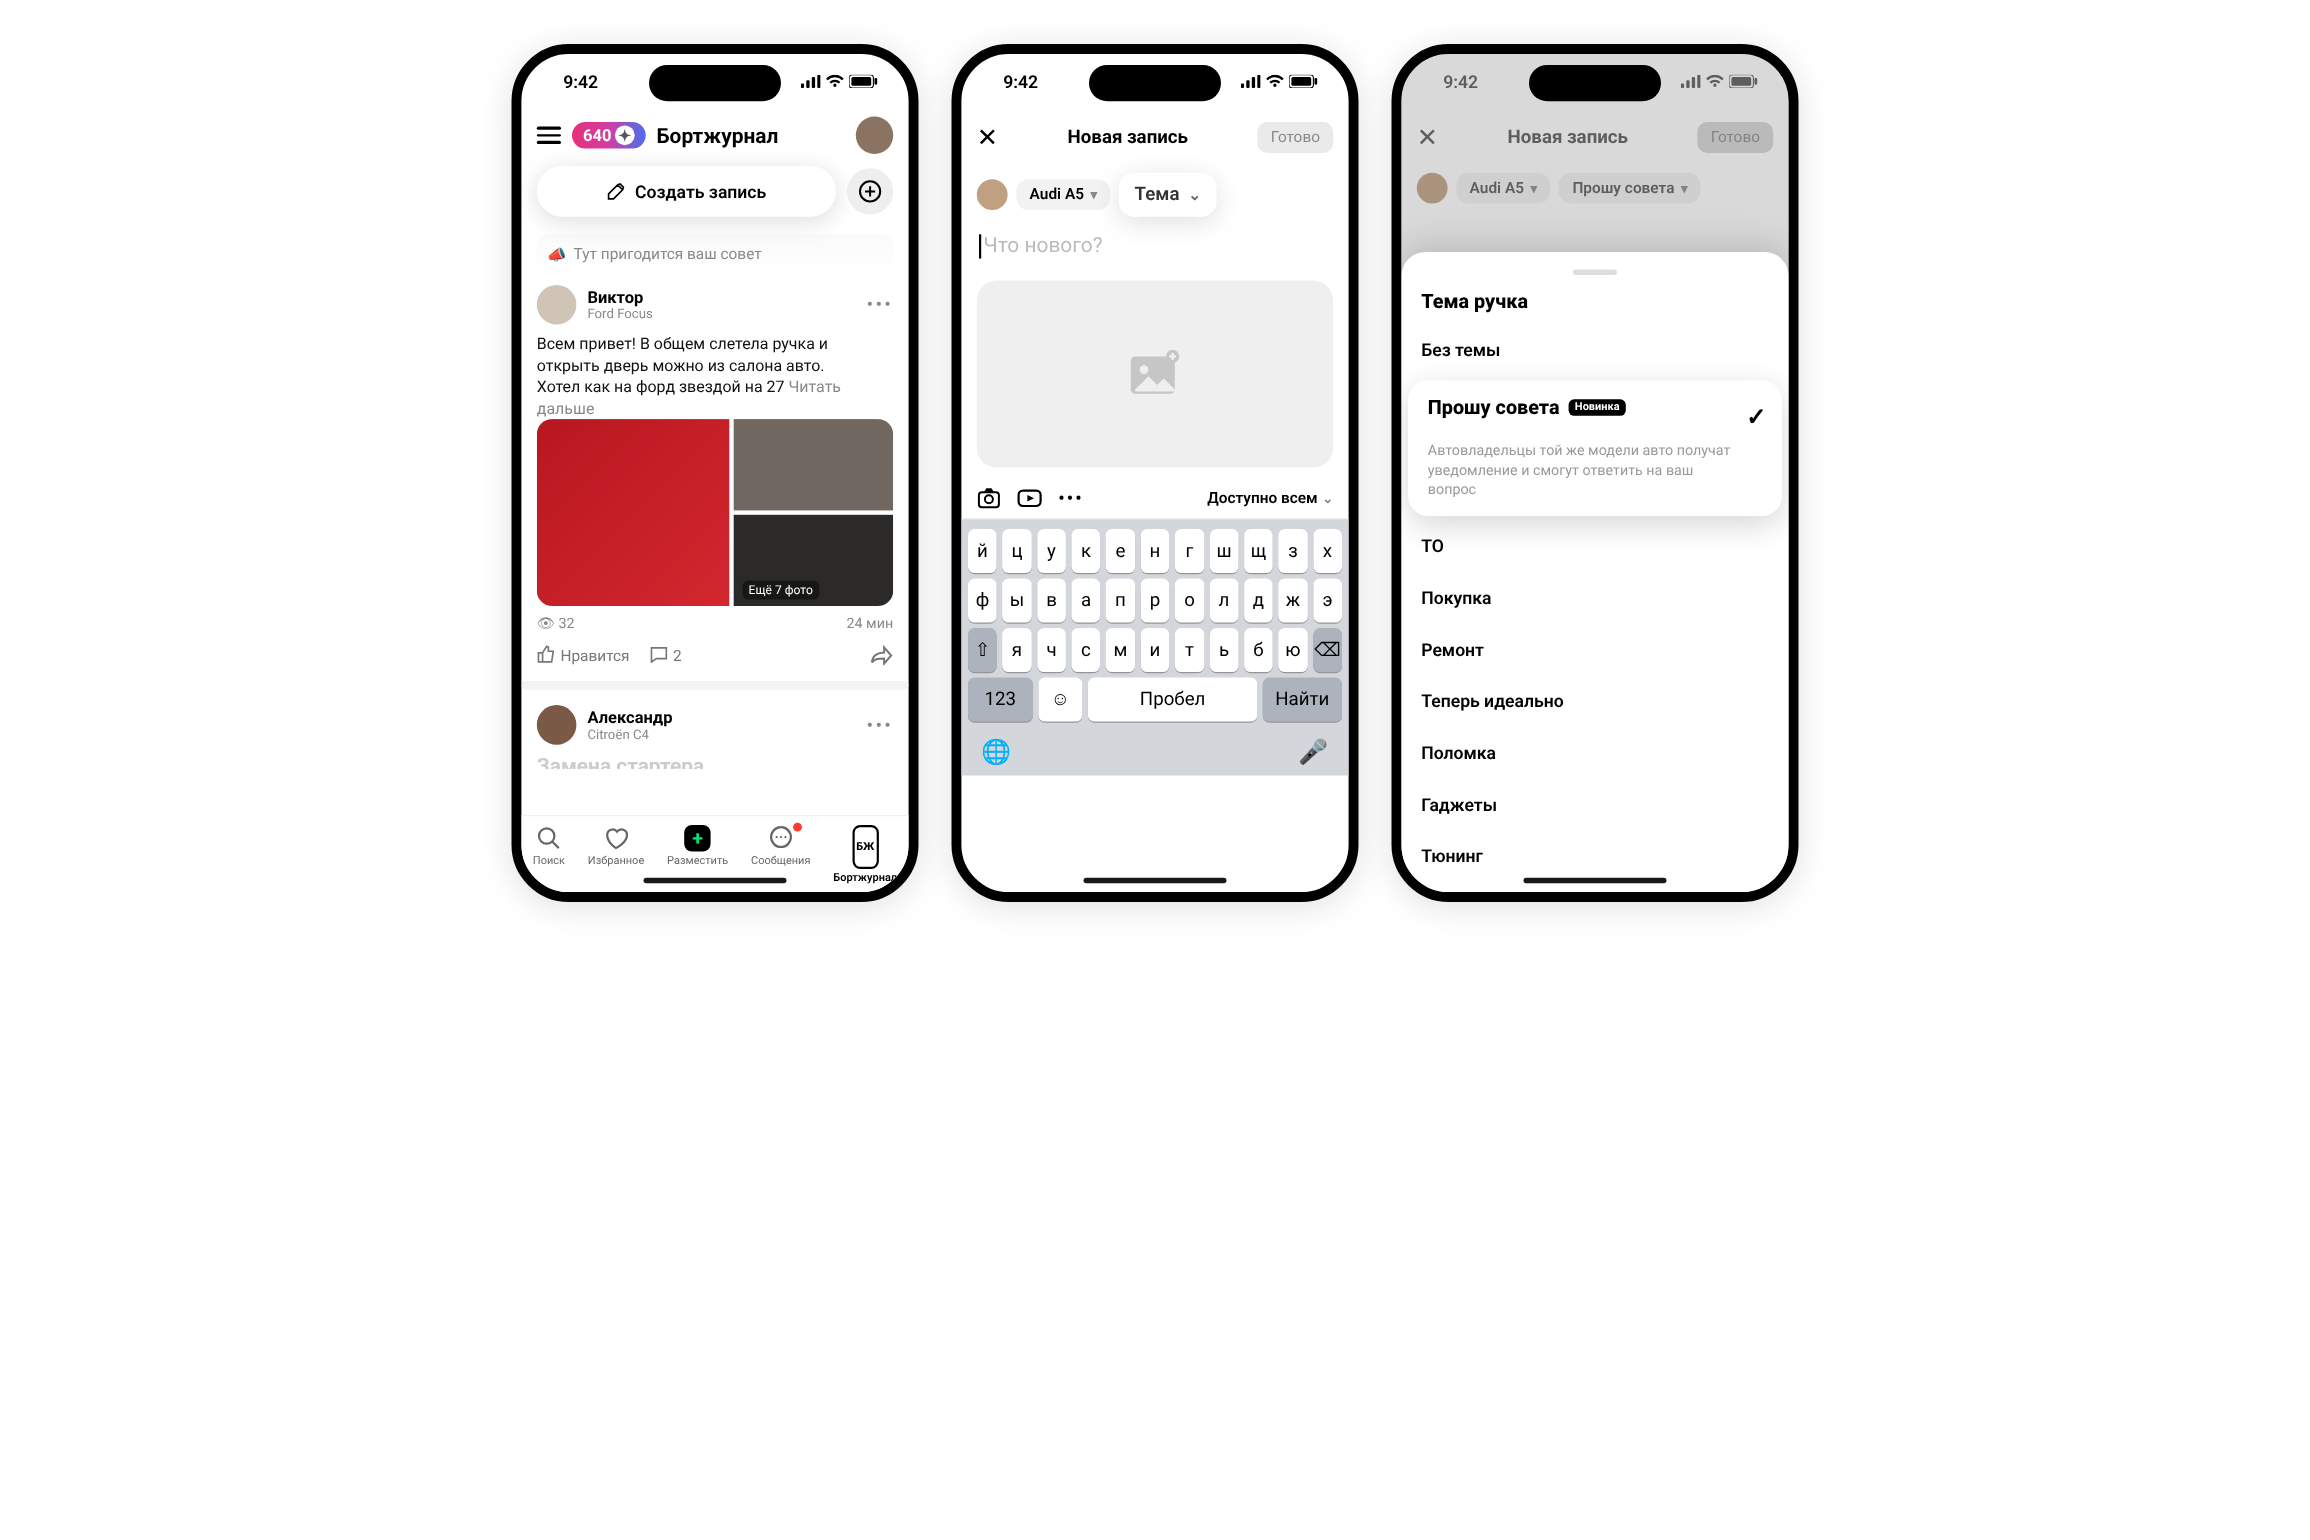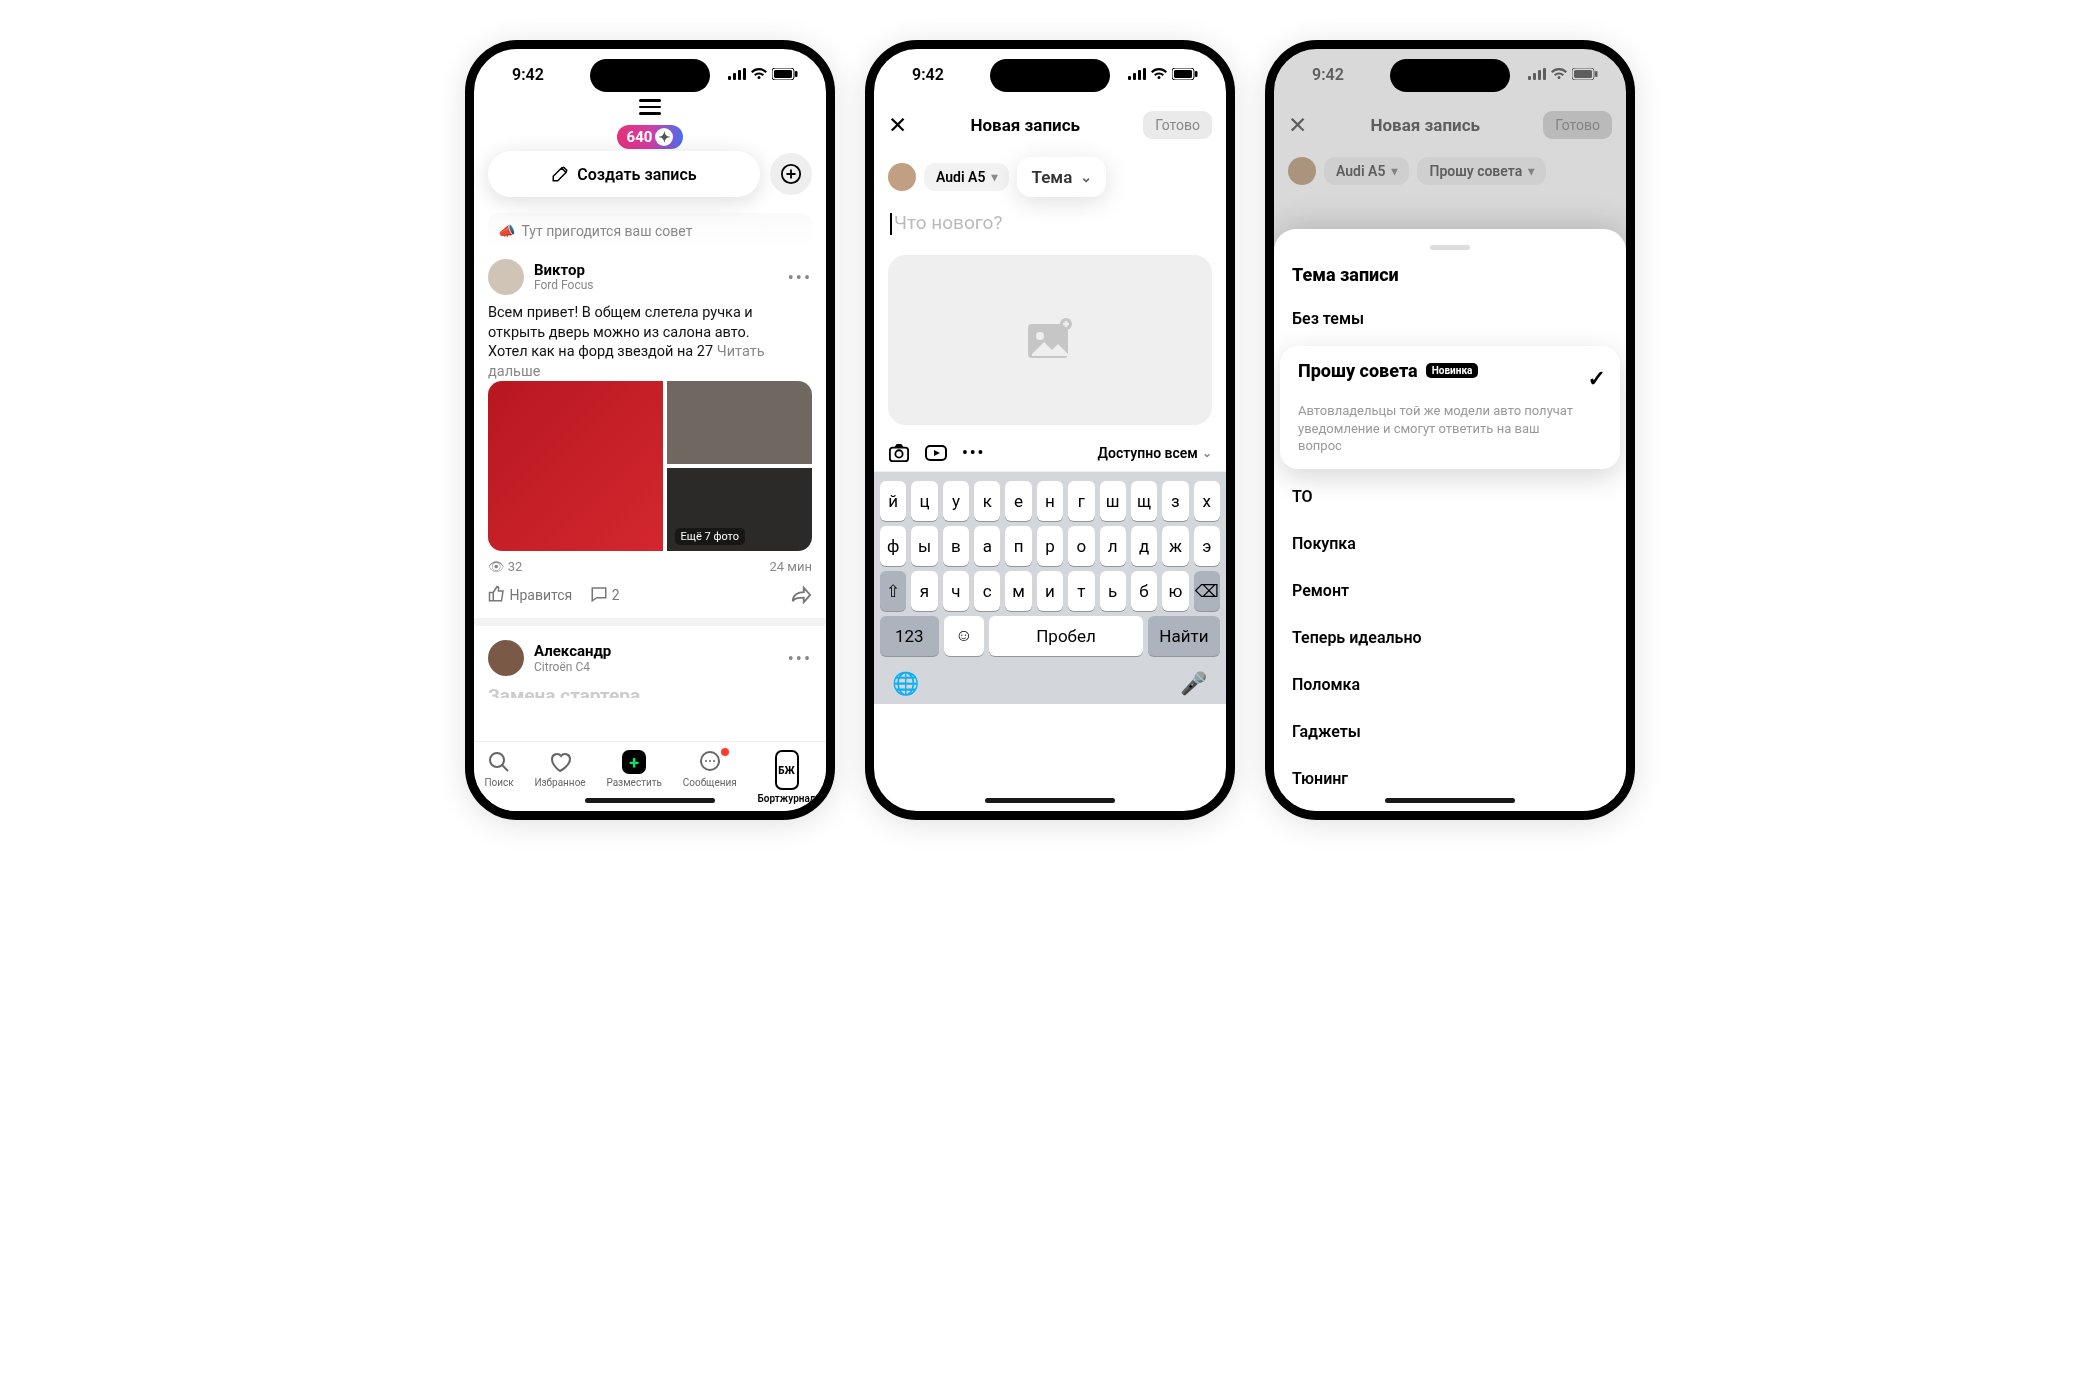--- a/index.html
+++ b/index.html
@@ -4,21 +4,21 @@
 <style>
   * { box-sizing: border-box; margin: 0; padding: 0; font-family: -apple-system, BlinkMacSystemFont, "Segoe UI", Roboto, Helvetica, Arial, sans-serif; }
   body { background: #fff; padding: 40px 60px; display: flex; gap: 30px; justify-content: center; }
   .phone { width: 370px; height: 780px; border: 9px solid #000; border-radius: 52px; position: relative; background: #fff; overflow: hidden; box-shadow: 0 4px 30px rgba(0,0,0,.12); }
   .phone::before { content:""; position:absolute; top:10px; left:50%; transform:translateX(-50%); width:120px; height:33px; background:#000; border-radius:20px; z-index:50; }
   .home-ind { position:absolute; bottom:8px; left:50%; transform:translateX(-50%); width:130px; height:5px; background:#000; border-radius:3px; opacity:.9; z-index:50; }
   .status-bar { height:50px; display:flex; align-items:center; justify-content:space-between; padding:0 28px 0 38px; font-size:16px; font-weight:600; }
   .status-right { display:flex; gap:4px; align-items:center; }
 
   
-  .p1-header { height:48px; display:flex; align-items:center; padding:0 14px; gap:10px;flex-direction:column; }
+  .p1-header { height:48px; display:flex; align-items:center; padding:0 14px; gap:10px; }
   .hamburger-icon { width:22px; display:flex; flex-direction:column; gap:4px; }
   .hamburger-icon span { height:2.5px; background:#000; border-radius:2px; }
   .badge-pill { display:flex; align-items:center; gap:3px; padding:3px 10px 3px 10px; border-radius:14px; background:linear-gradient(90deg,#e6307a,#d13ea3,#4a6ef0); color:#fff; font-size:15px; font-weight:700; }
   .badge-pill .dot{width:18px;height:18px;border-radius:50%;background:#fff;color:#555;display:flex;align-items:center;justify-content:center;font-size:14px;font-weight:900;}
   .p1-title { font-size:19px; font-weight:700; flex:1; }
   .avatar { width:34px; height:34px; border-radius:50%; background:#8a7360; }
   .avatar-sm { width:28px; height:28px; border-radius:50%; background:#c0a080; }
   .create-row { display:flex; gap:10px; align-items:center; padding:0 14px; margin-top:4px; }
   .create-btn { flex:1; height:46px; border-radius:23px; background:#fff; box-shadow:0 4px 22px rgba(0,0,0,.14); display:flex; align-items:center; justify-content:center; gap:8px; font-size:16px; font-weight:600; }
   .round-add { width:42px; height:42px; border-radius:50%; background:#eee; display:flex; align-items:center; justify-content:center; font-size:22px; font-weight:300; }
@@ -392,21 +392,21 @@
     <div class="car-pill" style="color:#555">
       <span>Прошу совета</span>
       <span class="chev">▾</span>
     </div>
   </div>
 
   <div class="dim"></div>
 
   <div class="sheet">
     <div class="sheet-grip"></div>
-    <div class="sheet-title">Тема записи</div>
+    <div class="sheet-title">Тема ручка</div>
     <div id="topics-before">
         <div class="topic-item">Без темы</div>
       </div>
     <div class="topic-selected-card">
       <div class="main">
         <div class="t-title">
           <span>Прошу совета</span>
           <span class="new-tag">Новинка</span>
         </div>
         <div class="t-desc">Автовладельцы той же модели авто получат уведомление и смогут ответить на ваш вопрос</div>

